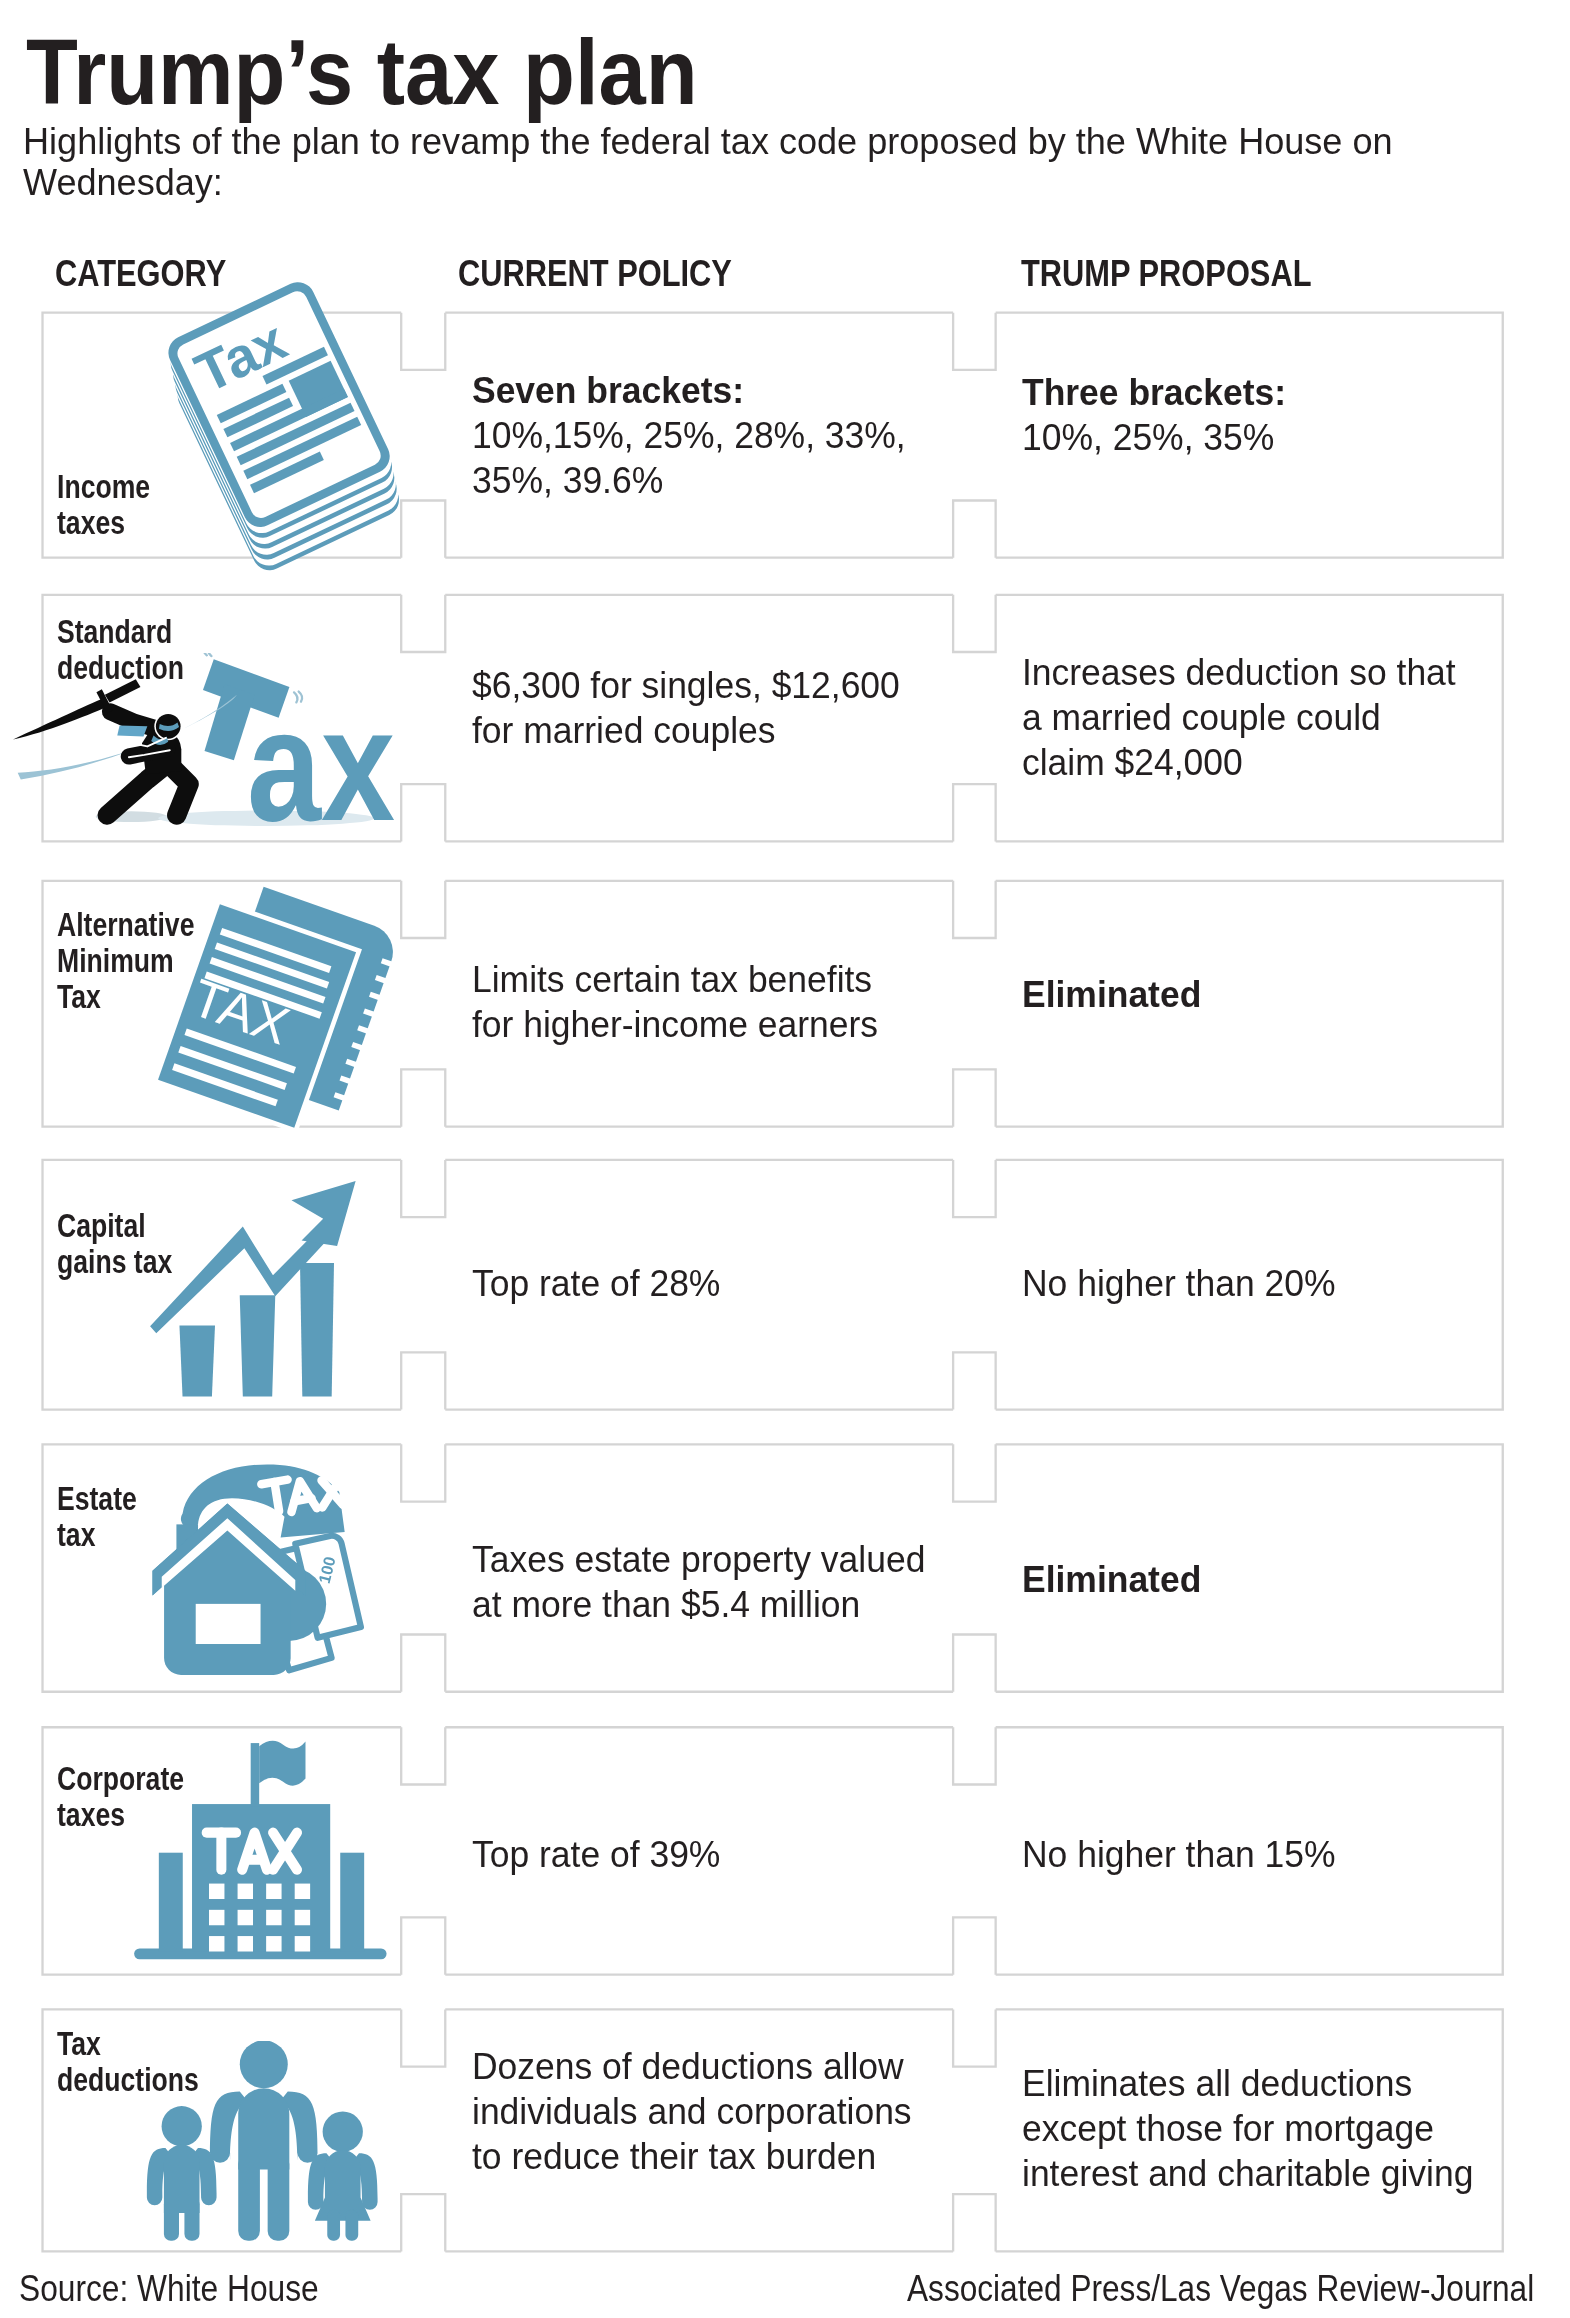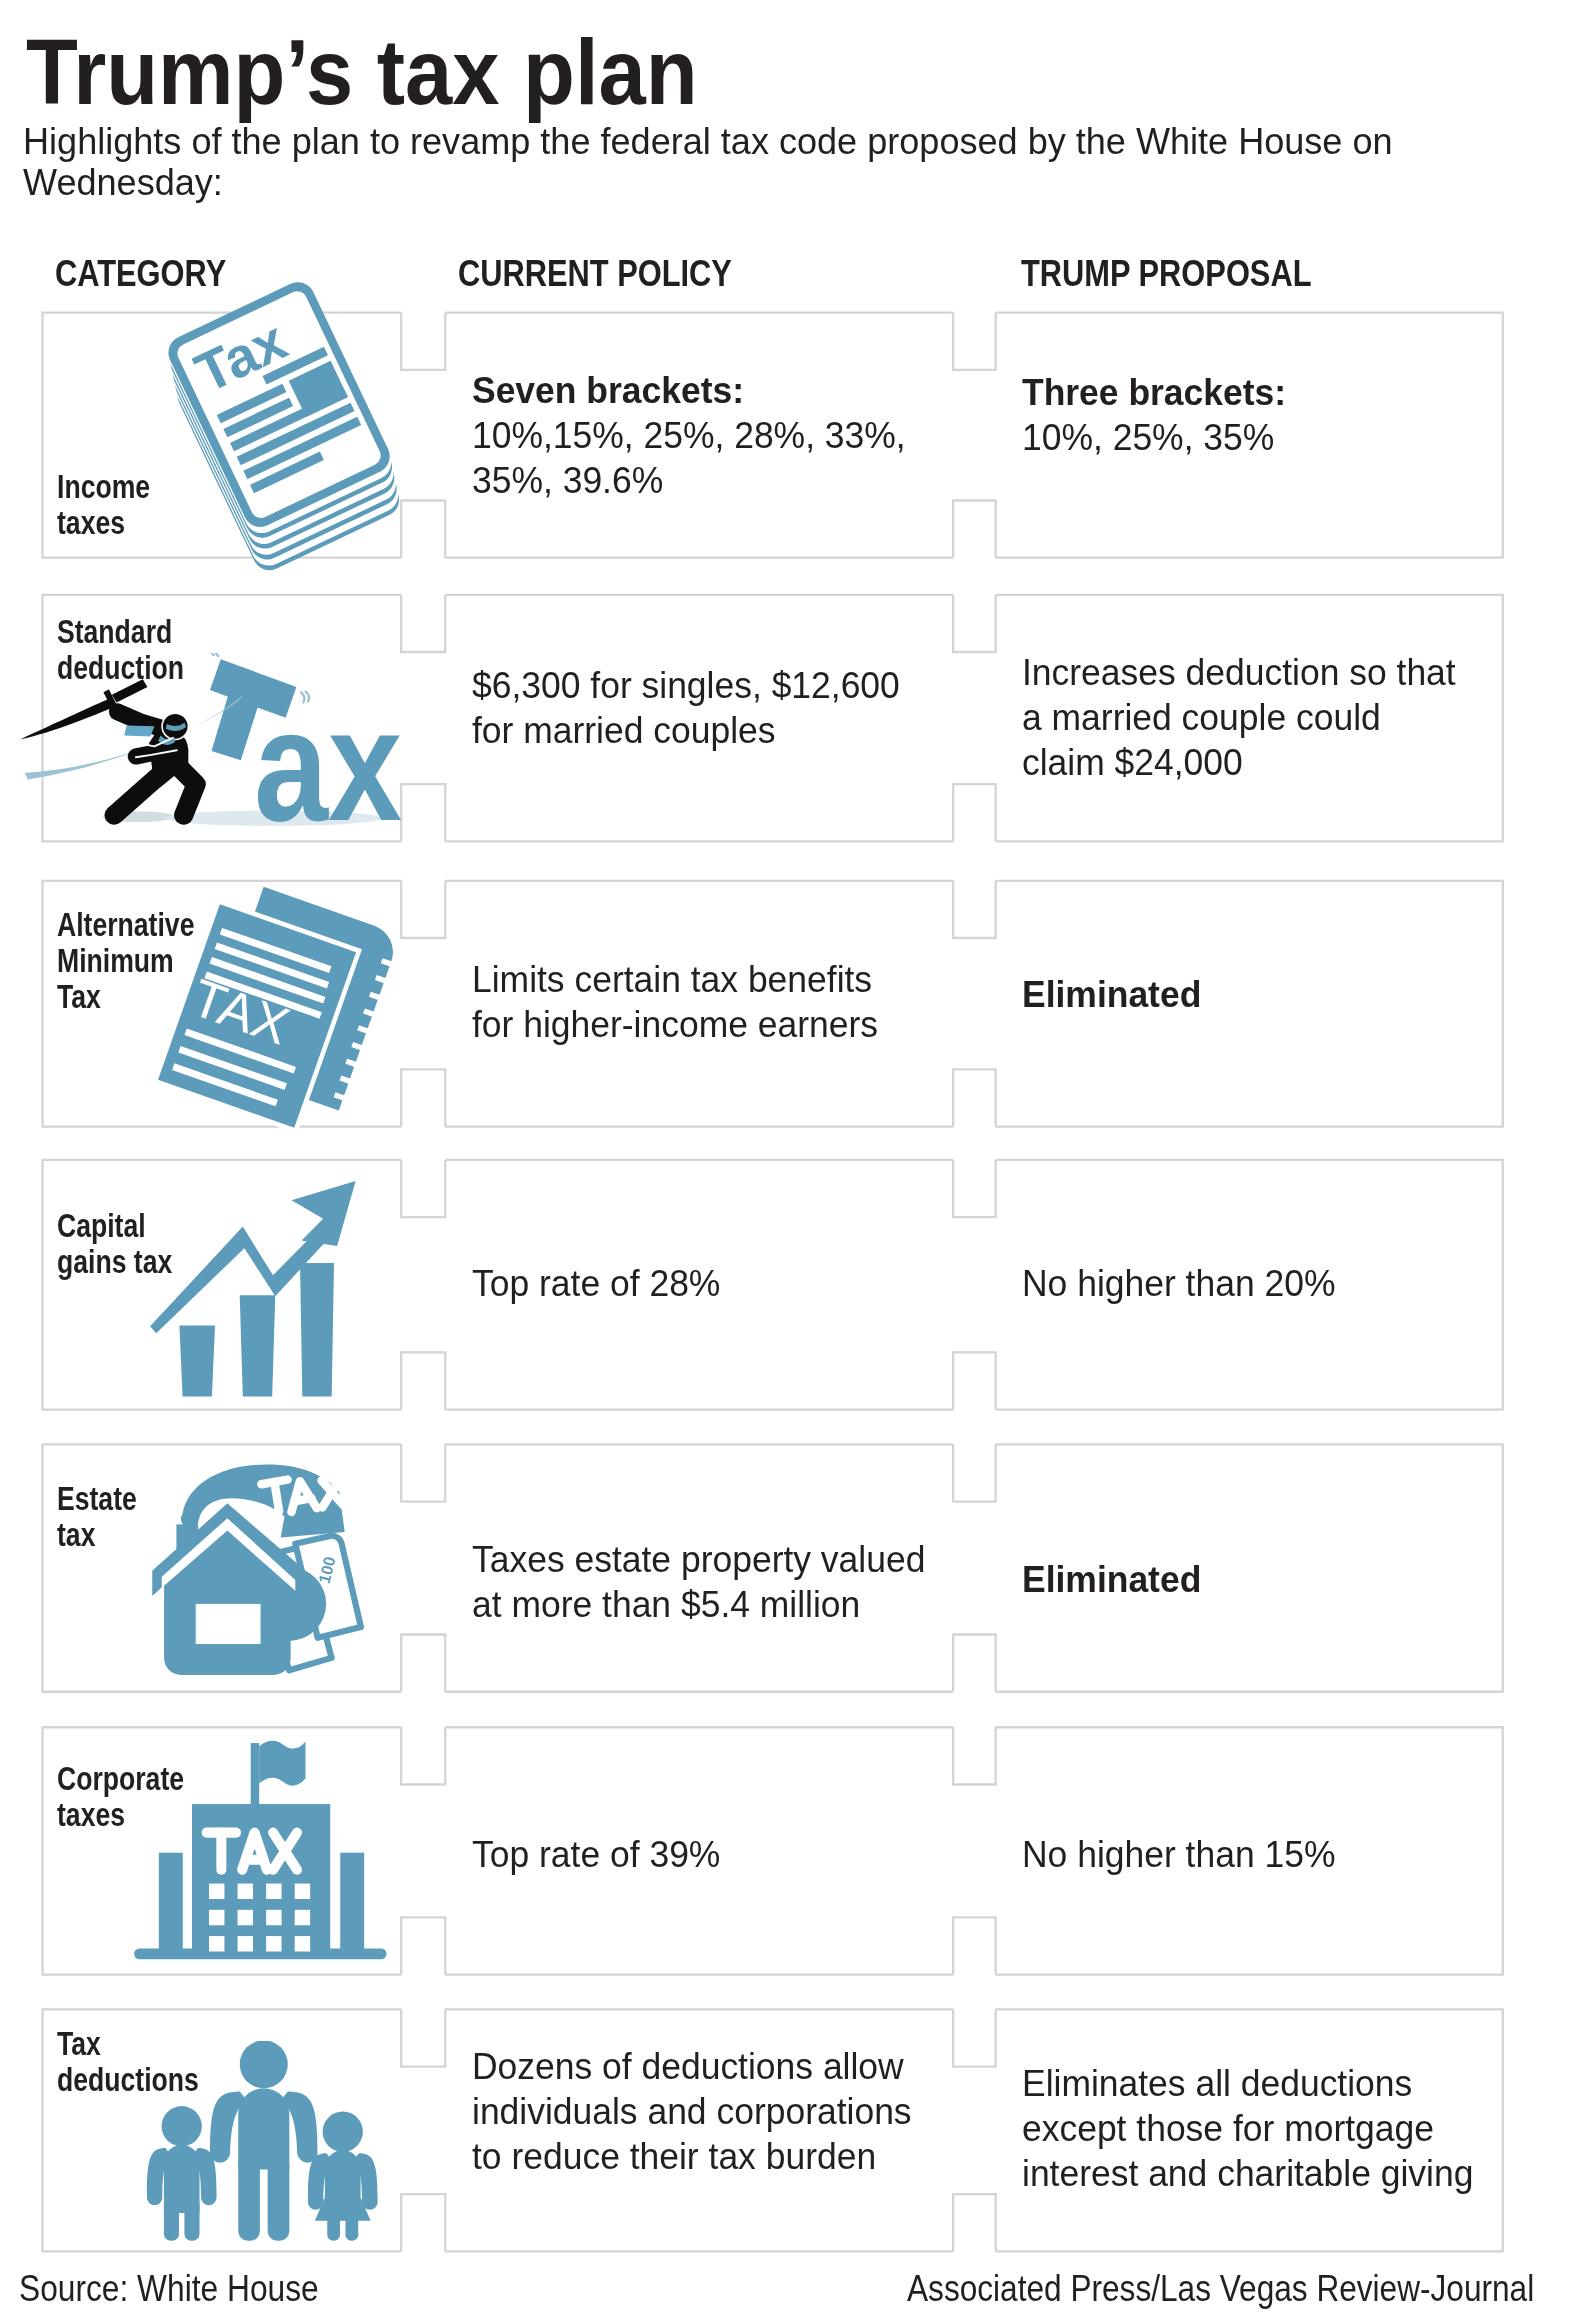--- a/index.html
+++ b/index.html
@@ -197,21 +197,21 @@
             <rect x="100" y="182" width="88" height="12" fill="#5c9cba"></rect>
             <rect x="128" y="202" width="60" height="52" fill="#5c9cba"></rect>
             <rect x="25" y="202" width="94" height="12" fill="#5c9cba"></rect>
             <rect x="25" y="222" width="94" height="12" fill="#5c9cba"></rect>
             <rect x="25" y="242" width="163" height="12" fill="#5c9cba"></rect>
             <rect x="25" y="262" width="163" height="12" fill="#5c9cba"></rect>
             <rect x="25" y="282" width="163" height="12" fill="#5c9cba"></rect>
             <rect x="25" y="302" width="100" height="12" fill="#5c9cba"></rect>
           </g>
         </svg></div>
-      <div style="position:absolute;left:18px;top:653px;width:387px;height:193px;"><svg width="387" height="193" viewBox="0 0 500 250" xmlns="http://www.w3.org/2000/svg">
+      <div style="position:absolute;left:11px;top:653px;width:387px;height:193px;"><svg width="387" height="193" viewBox="0 0 500 250" xmlns="http://www.w3.org/2000/svg">
           <ellipse cx="155" cy="212" rx="46" ry="7" fill="#d2dde2"></ellipse>
           <ellipse cx="330" cy="214" rx="140" ry="10" fill="#dde9ef"></ellipse>
           <path d="M262 8 L360 44 L346 84 L248 48 Z" fill="#5c9cba"></path>
           <path d="M276 40 L315 54 L288 139 L250 127 Z" fill="#5c9cba"></path>
           <g stroke="#9fc3d4" stroke-width="3" fill="none" stroke-linecap="round">
             <path d="M259 4 q-7 -6 -3 -13"></path>
             <path d="M253 3 q-7 -6 -3 -13"></path>
             <path d="M366 51 q7 6 3 13"></path>
             <path d="M372 50 q7 6 3 13"></path>
           </g>

